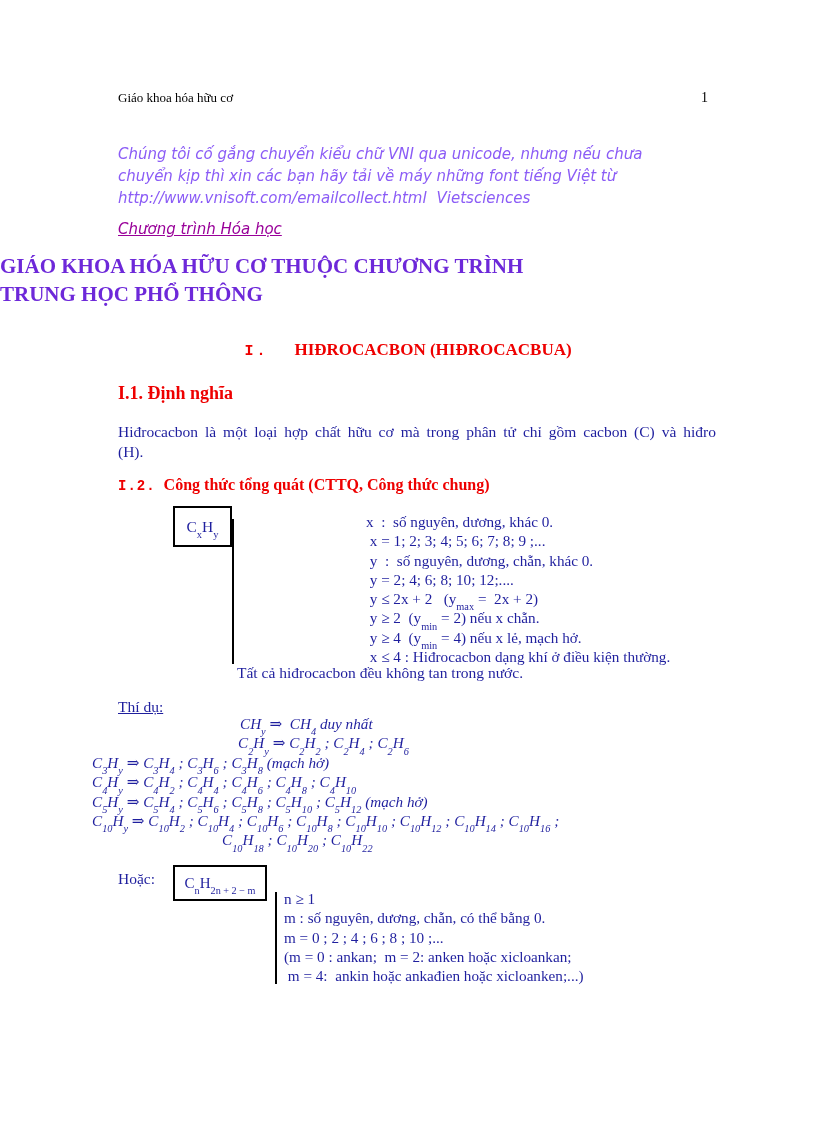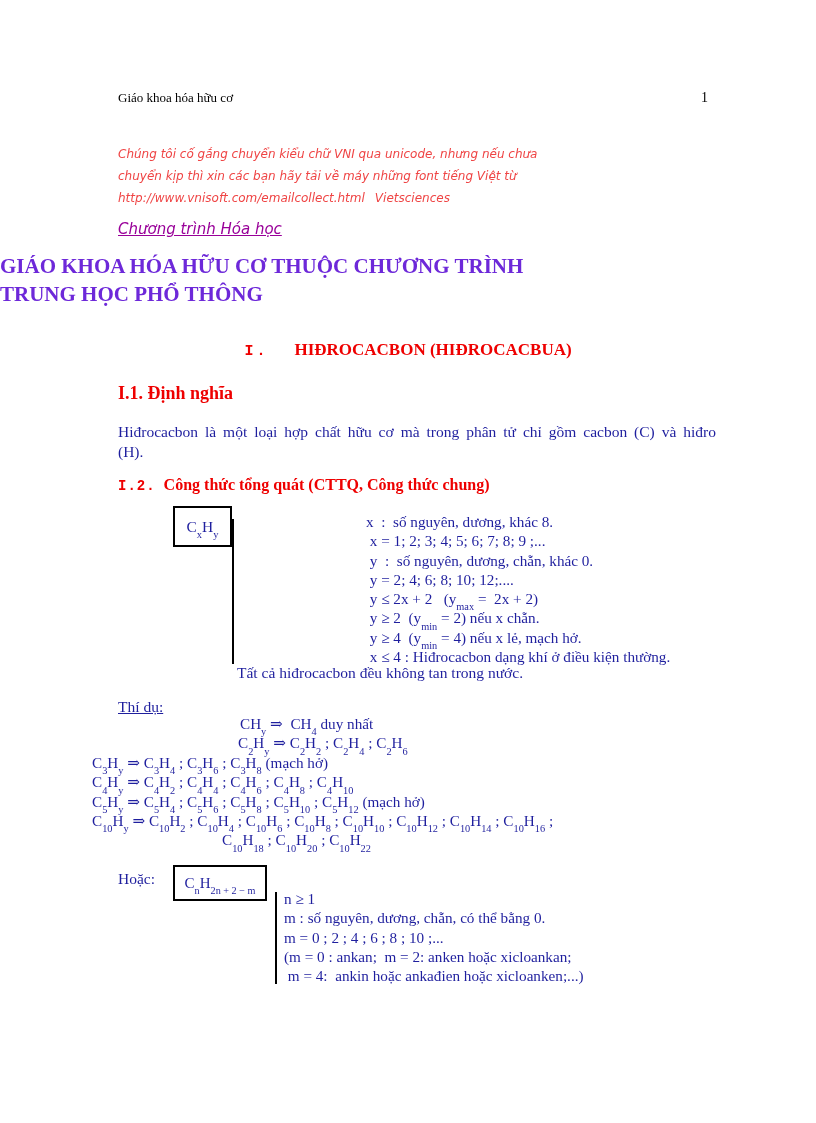--- a/index.html
+++ b/index.html
@@ -10,21 +10,21 @@
   sub{font-size:68%;line-height:0;position:relative;top:0.22em;}
   
   .hdr{position:absolute;left:118px;top:90px;width:598px;display:flex;align-items:flex-start;
        font-size:13px;color:#000;}
   .hdr .h-left{flex:1;text-align:left;}
   .hdr .pgnum{flex:0 0 auto;font-size:14px;transform:translateX(-8px);}
   .hdr .h-right{flex:1;text-align:right;}
   
   .intro{position:absolute;left:118px;top:143px;width:660px;
          font-family:"DejaVu Sans","Liberation Sans",sans-serif;
-         font-style:italic;font-size:12px;line-height:22px;color:#ef4444;}
+         font-style:italic;font-size:15px;line-height:22px;color:#8b5cf6;}
   .intro .url{text-decoration-color:transparent;cursor:pointer;text-align:right;}
   .intro .sfx{margin-left:10px;}
   .plink{position:absolute;left:118px;top:220px;
          font-family:"DejaVu Sans","Liberation Sans",sans-serif;
          font-style:italic;font-size:15px;color:#990099;text-decoration:underline;cursor:pointer;}
   
   .title{position:absolute;left:0;top:252px;width:816px;text-align:left;
          color:#6d28d9;font-weight:bold;font-size:21px;line-height:28px;}
   .sech{position:absolute;left:0;top:340px;width:816px;text-align:center;color:#ee0000;}
   .sech .mono-num{font-family:"Liberation Mono","DejaVu Sans Mono",monospace;
@@ -44,21 +44,21 @@
   .fbox1{left:173px;top:506px;width:55px;height:37px;}
   .fbox2{left:173px;top:865px;width:90px;height:32px;font-size:15px;}
   .vline{position:absolute;width:2px;background:#000;}
   .vline1{left:232px;top:519px;height:145px;}
   .vline2{left:275px;top:892px;height:92px;}
   
   .conds{position:absolute;left:366px;top:512px;font-size:15.2px;line-height:19.3px;}
   .cond-line{white-space:pre;}
   .note{position:absolute;left:237px;top:664px;font-size:15.5px;}
   .thidu{position:absolute;left:118px;top:698px;font-size:15.5px;text-decoration:underline;}
-  .exs{position:absolute;left:0;top:714px;width:816px;font-size:15.2px;line-height:19.4px;}
+  .exs{position:absolute;left:0;top:714px;width:816px;font-size:15.2px;line-height:19.4px;font-style:italic;}
   .ex-line{white-space:pre;}
   .ex-a{margin-left:240px;} .ex-b{margin-left:238px;}
   .ex-c{margin-left:92px;} .ex-d{margin-left:222px;}
   .hoac{position:absolute;left:118px;top:870px;font-size:15.5px;}
   .mconds{position:absolute;left:284px;top:889px;font-size:15.2px;line-height:19.3px;}
 </style>
 </head>
 <body>
 
 <div class="page">
@@ -95,21 +95,21 @@
   <div class="h-cttq">
     <span class="mono-num2">I.2.</span><span class="cttq-text">Công thức tổng quát (CTTQ, Công thức chung)</span>
   </div>
 
   <div class="fbox fbox1">
     <span>C<sub>x</sub>H<sub>y</sub></span>
   </div>
   <div class="vline vline1"></div>
 
   <div class="conds">
-    <div class="cond-line">x  :  số nguyên, dương, khác 8.</div>
+    <div class="cond-line">x  :  số nguyên, dương, khác 0.</div>
     <div class="cond-line"> x = 1; 2; 3; 4; 5; 6; 7; 8; 9 ;...</div>
     <div class="cond-line"> y  :  số nguyên, dương, chẵn, khác 0.</div>
     <div class="cond-line"> y = 2; 4; 6; 8; 10; 12;....</div>
     <div class="cond-line"> y ≤ 2x + 2   (y<sub>max</sub> =  2x + 2)</div>
     <div class="cond-line"> y ≥ 2  (y<sub>min</sub> = 2) nếu x chẵn.</div>
     <div class="cond-line"> y ≥ 4  (y<sub>min</sub> = 4) nếu x lẻ, mạch hở.</div>
     <div class="cond-line"> x ≤ 4 : Hiđrocacbon dạng khí ở điều kiện thường.</div>
   </div>
 
   <div class="note">Tất cả hiđrocacbon đều không tan trong nước.</div>

